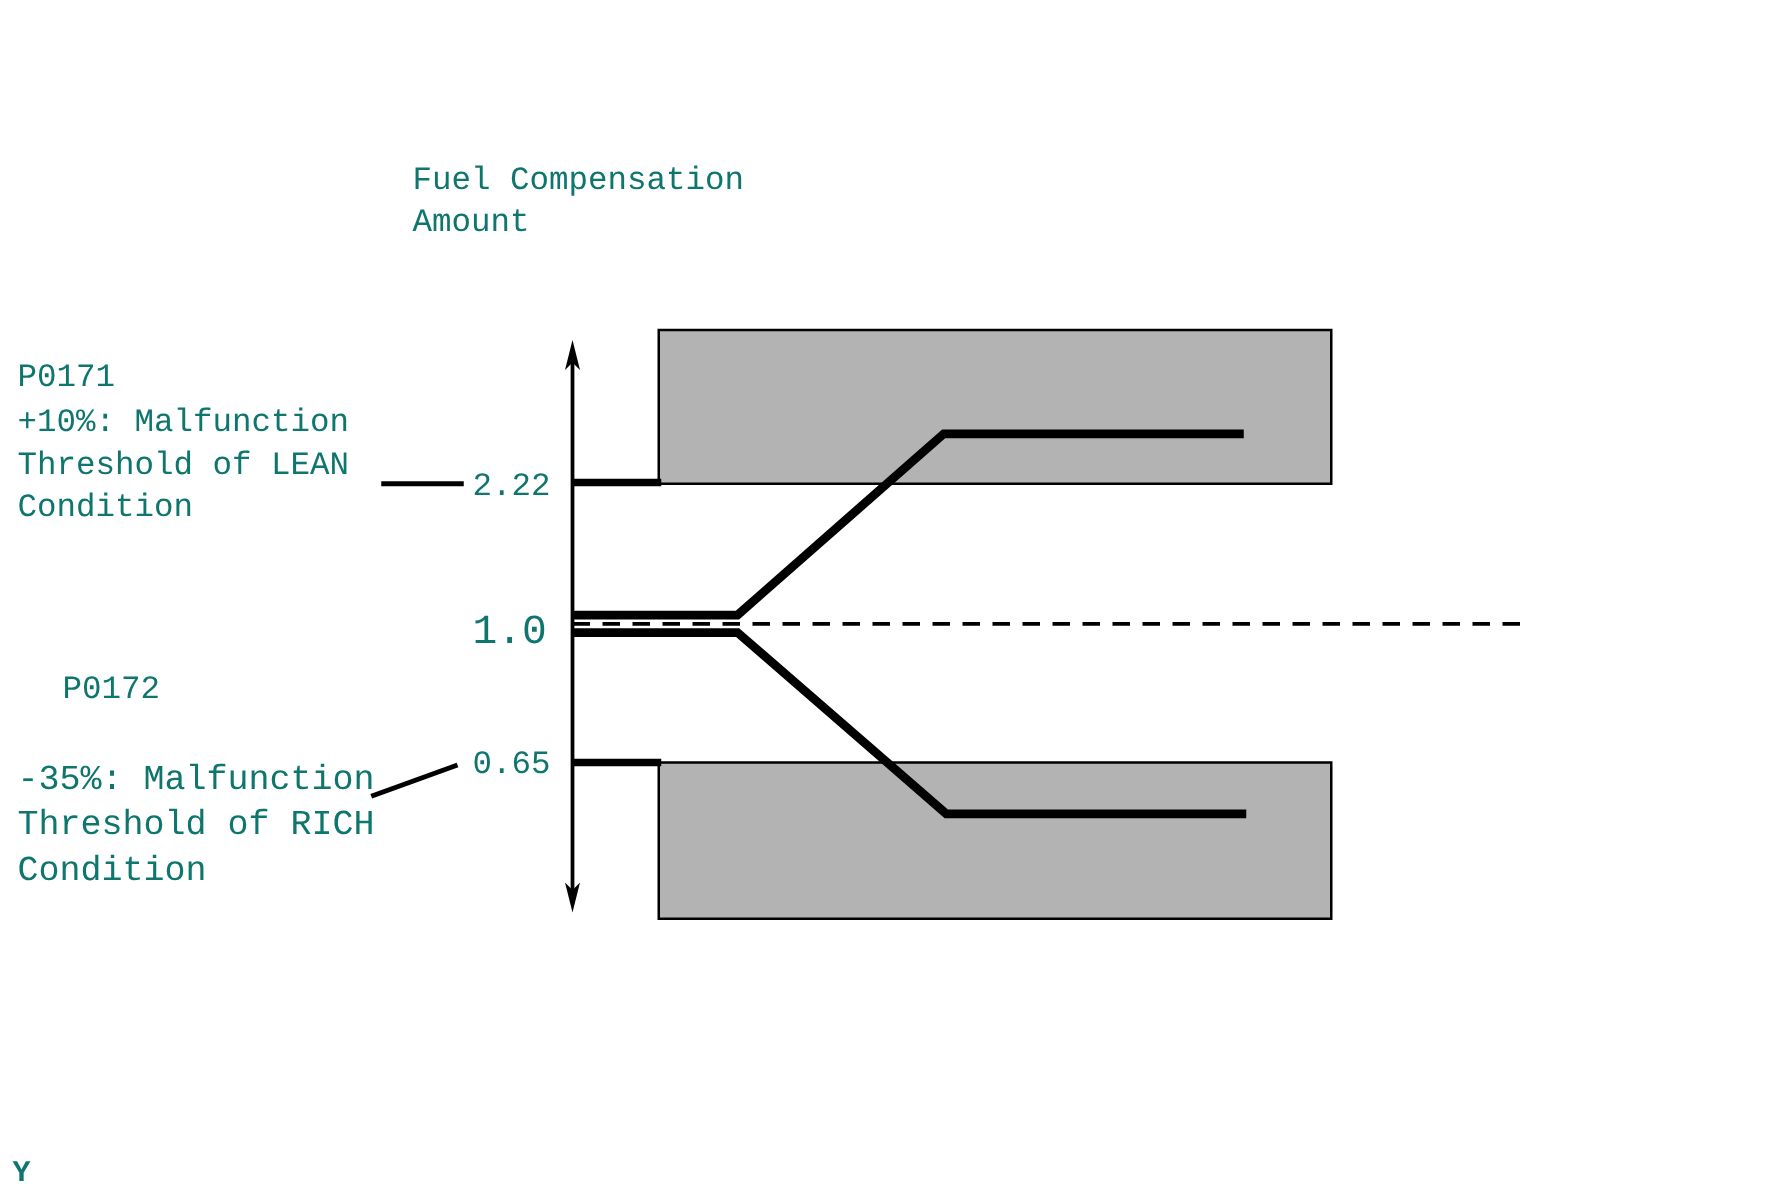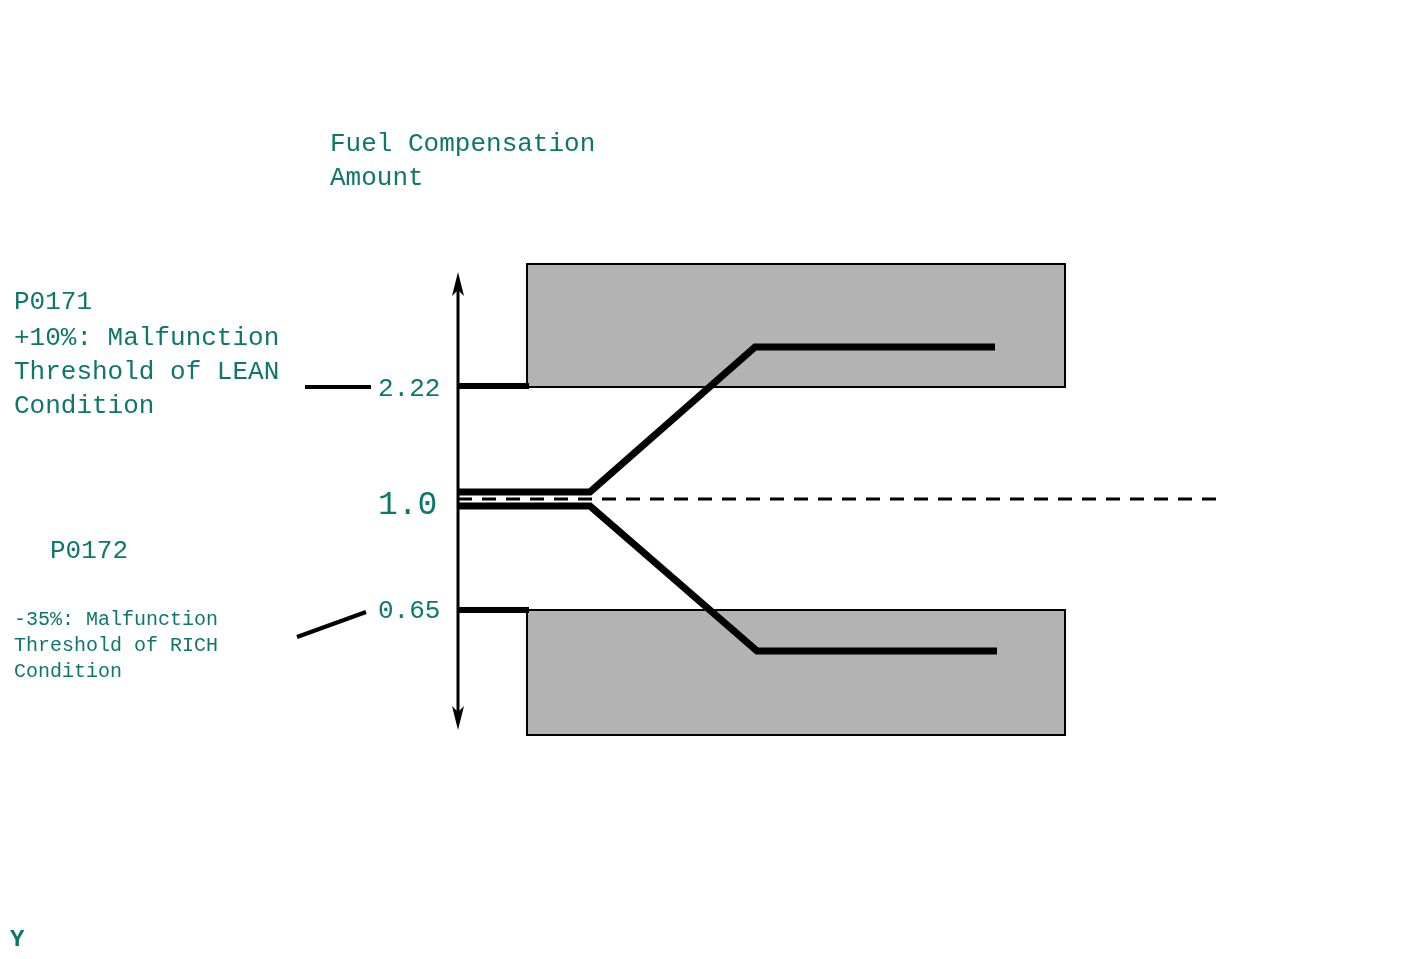--- a/index.html
+++ b/index.html
@@ -55,21 +55,21 @@
   }
   #label-p0172 {
     left: 14px;
     top: 535px;
     font-size: 26px;
     margin-left: 36px;
   }
   #label-rich {
     left: 14px;
     top: 607px;
-    font-size: 20px;
+    font-size: 28px;
     width: 262px;
   }
   #tick-label-135 {
     left: 378px;
     top: 373px;
     font-size: 26px;
   }
   #tick-label-10 {
     left: 378px;
     top: 485px;

